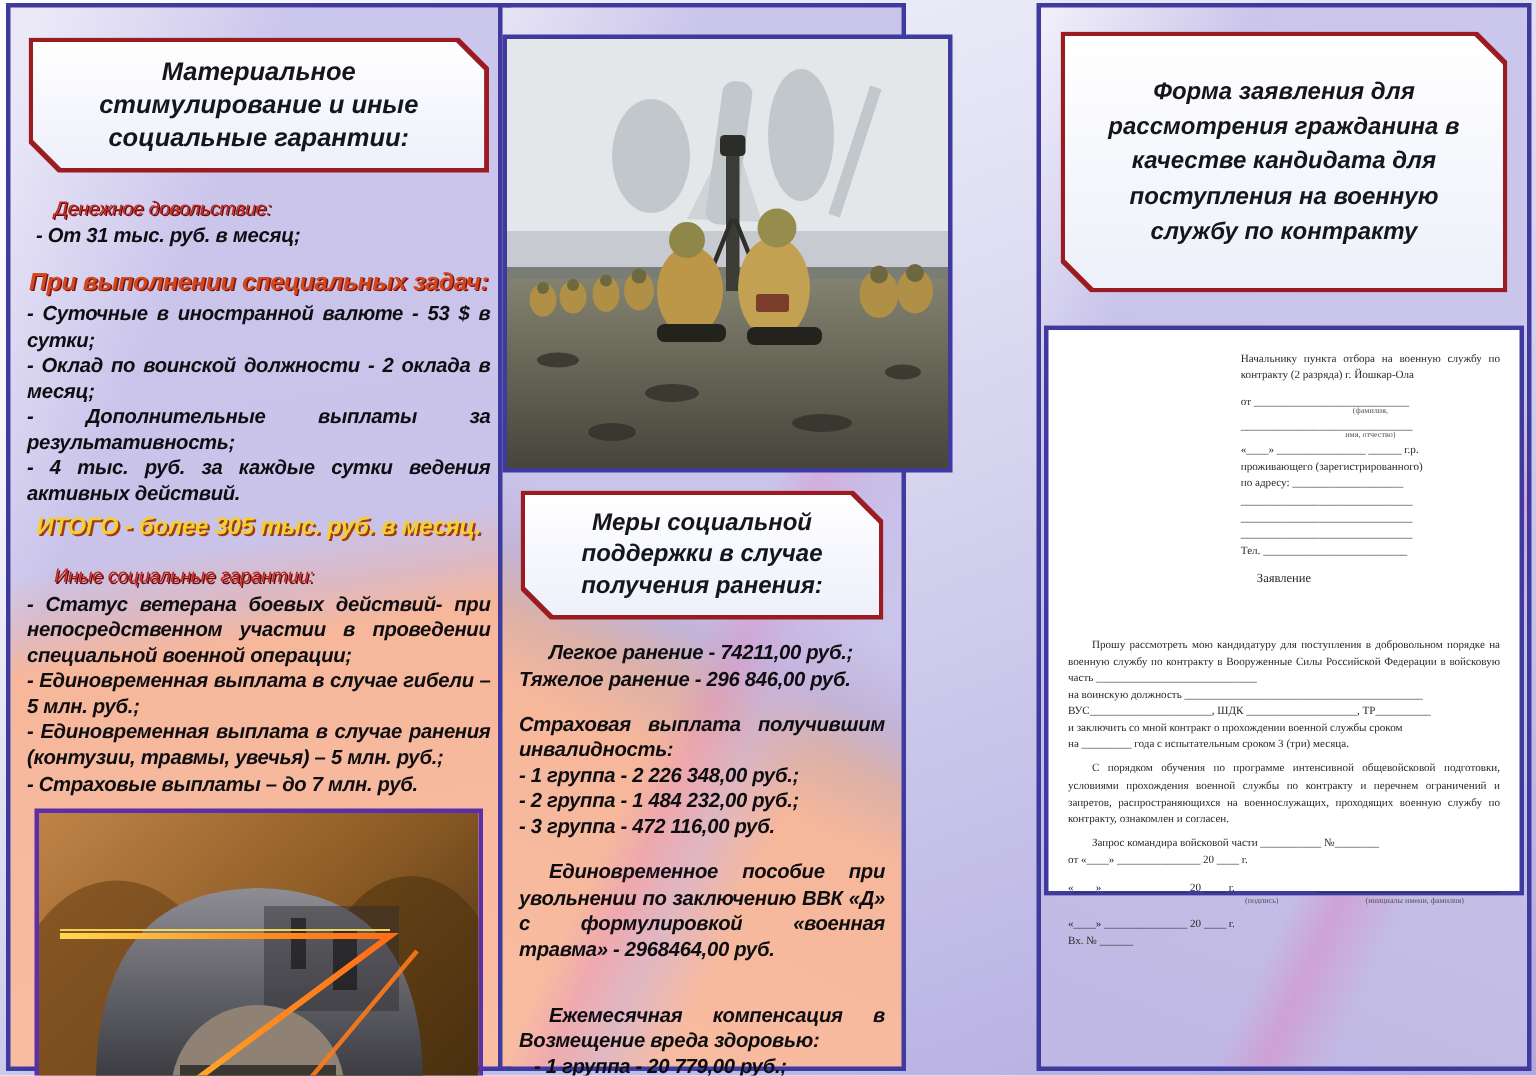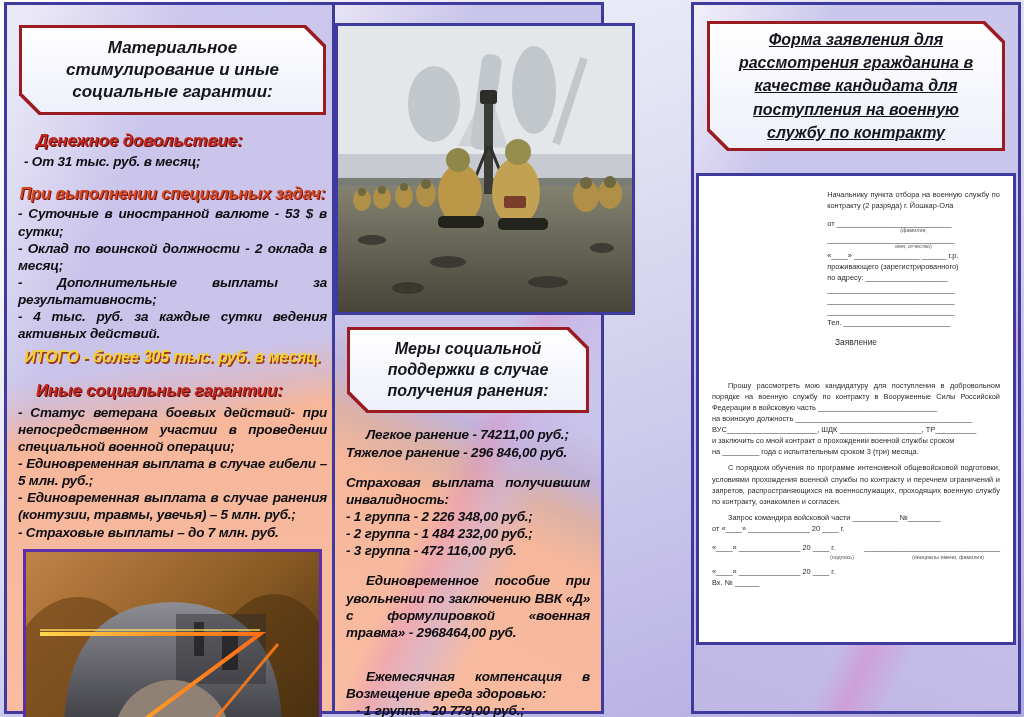--- a/index.html
+++ b/index.html
@@ -39,41 +39,41 @@
   .tag-in{ background:linear-gradient(180deg,#ffffff 0%, #eef0fa 100%);
     clip-path:polygon(0 0, calc(100% - 19px) 0, 100% 19px, 100% 100%, 19px 100%, 0 calc(100% - 19px));
     padding:9px 10px; text-align:center;
     font-weight:bold; font-style:italic; color:#15151d; line-height:1.3;
   }
   .left .tag{ margin:20px 12px 0; }
   .left .tag-in{ font-size:17px; }
   .mid .tag{ margin:12px 12px 0; }
   .mid .tag-in{ font-size:16px; }
   .right .tag{ margin:16px 13px 0; }
-  .right .tag-in{ font-size:16px; line-height:1.45; padding:4px 16px;text-decoration:underline; }
+  .right .tag-in{ font-size:16px; line-height:1.45; padding:26px 16px; }
 
   .bodytxt{ font-weight:bold; font-style:italic; color:#0d0d12;
     font-size:13.5px; line-height:1.27; letter-spacing:-0.2px; text-align:justify; }
   .left .content, .mid .content{ padding:0 11px; }
-  .hd-red{ font-weight:bold; font-style:italic; font-size:17px; color:#c1271c;
+  .hd-red{ font-weight:normal; font-style:italic; font-size:13px; color:#c1271c;
     text-shadow:1px 1px 0 #5f0d10; letter-spacing:-0.2px; }
   .hd-orange{ font-weight:bold; font-style:italic; font-size:16.5px; color:#d0491e;
     text-shadow:1px 1px 0 #7c1012; text-align:center; letter-spacing:-0.2px; }
   .hd-yellow{ font-weight:bold; font-style:italic; font-size:16px; color:#f2d02e;
     text-shadow:1.5px 1.5px 0 #a03a18; text-align:center; letter-spacing:-0.2px; }
 
   .photo-frame{ border:3px solid #3f3a9e; display:block; }
   .portrait-frame{ border-color:#5b2fa8; width:299px; height:274px; margin:8px auto 0; }
   .mortar-frame{ width:300px; height:292px; margin:18px auto 0; }
   svg{ display:block; }
 
   
-  .paper{ margin:22px auto 0; width:320px; height:472px; background:#ffffff;
+  .paper{ margin:22px auto 0; width:320px; height:380px; background:#ffffff;
     border:3px solid #3f3a9e; padding:13px 13px 8px;
-    font-family:Liberation Sans, sans-serif; font-size:7.4px; color:#2a2a2a; line-height:1.5; }
+    font-family:Liberation Serif, serif; font-size:7.4px; color:#2a2a2a; line-height:1.5; }
   .fr{ display:block; }
   .f-right{ width:60%; margin-left:40%; }
   .f-just{ text-align:justify; }
   .f-cap{ display:block; text-align:center; font-size:5.4px; color:#555; line-height:1.1; margin-top:-1px; }
   .f-title{ text-align:center; font-size:8.4px; margin:8px 0 6px; }
   .f-ind{ text-indent:16px;margin-top:31px; }
   .f-mt{ margin-top:5px; }
   .f-sigrow{ display:flex; justify-content:space-between; margin-top:8px; }
   .f-caprow{ display:flex; font-size:5.4px; color:#555; }
   .f-caprow span:first-child{ margin-left:118px; }

